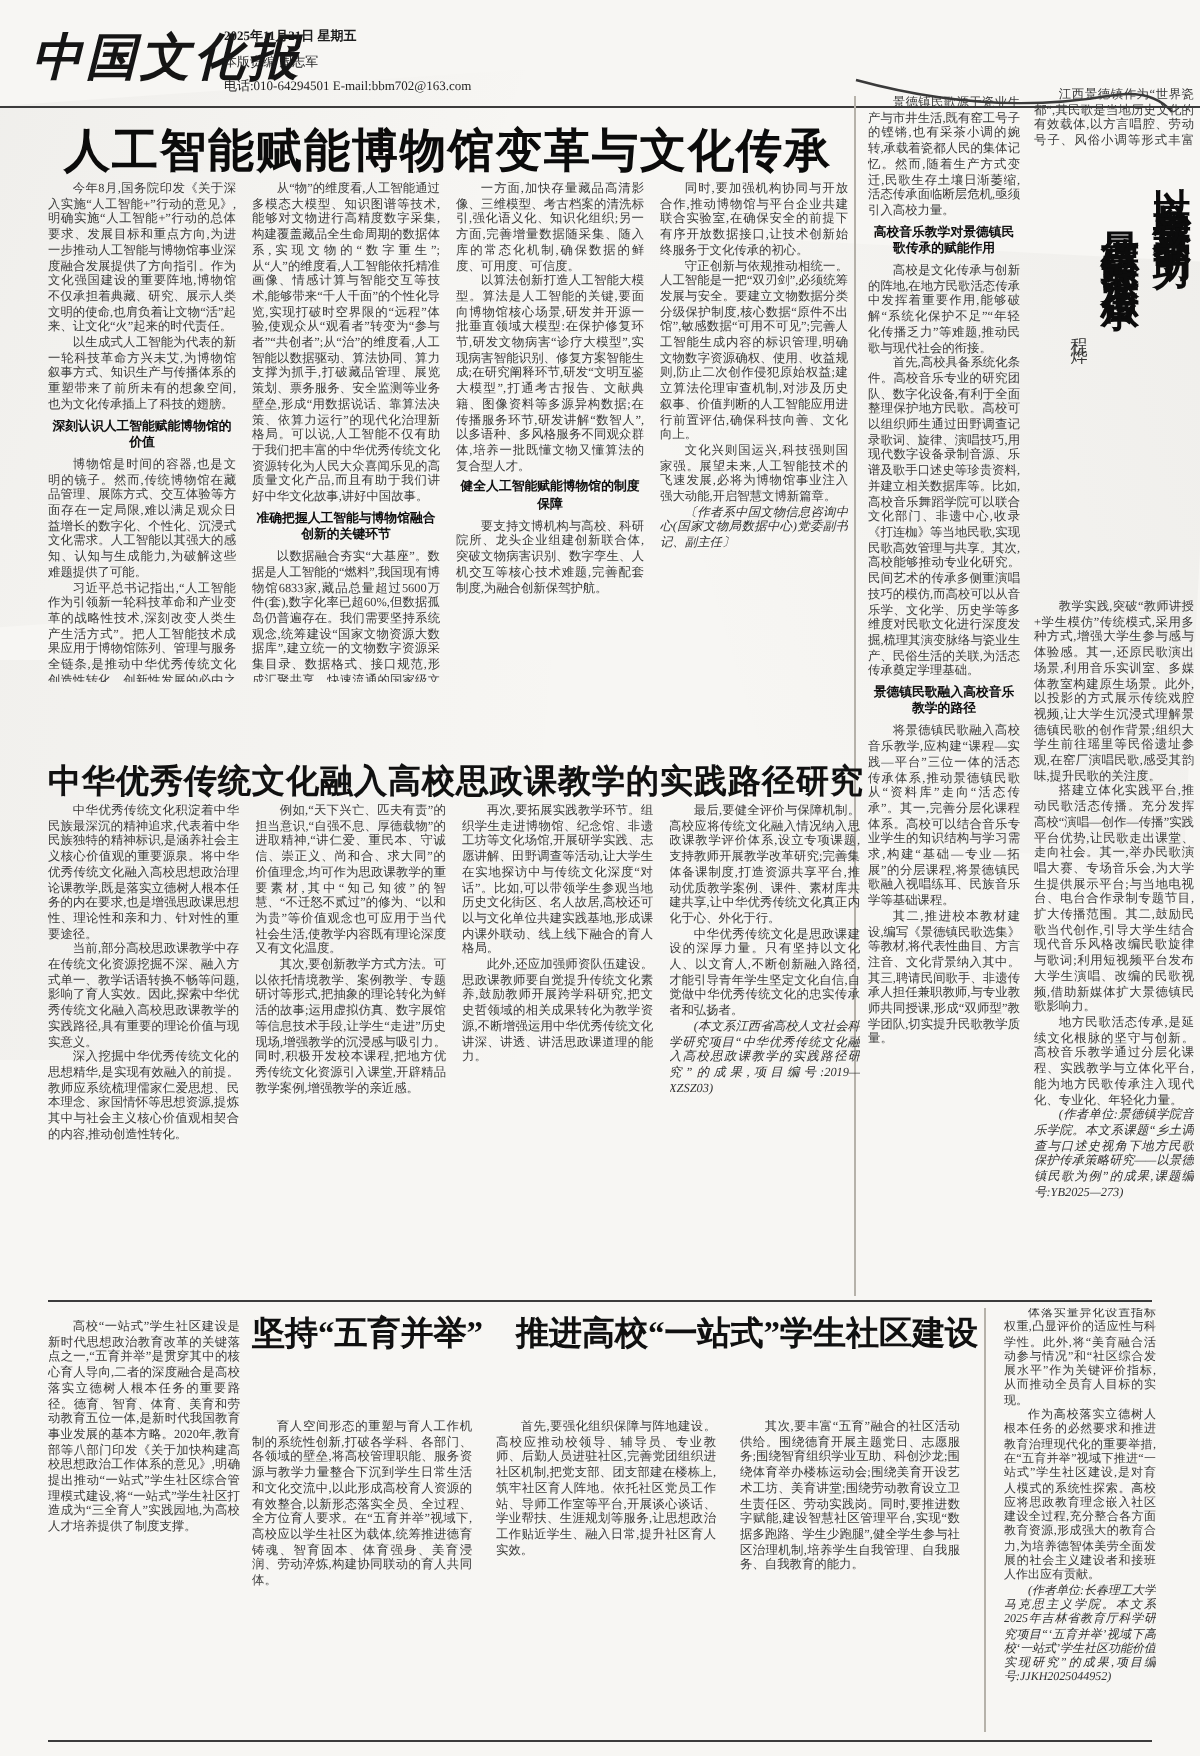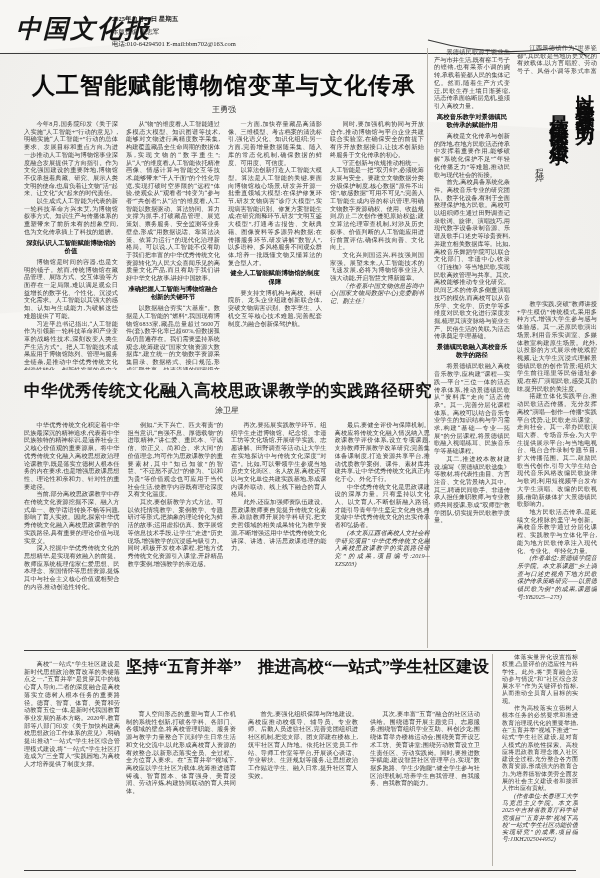--- a/index.html
+++ b/index.html
@@ -25,21 +25,21 @@
   .p{margin:0;text-indent:2em;}
   .sub{font-family:"Liberation Sans","DejaVu Sans",sans-serif;font-weight:bold;text-align:center;
        font-size:6.4px;line-height:8.2px;margin:3px 0;color:#101010;text-indent:0;}
   .credit{font-style:italic;color:#303030;}
   .cols{display:flex;gap:8px;}
   .col{flex:1;overflow:hidden;}
   .byline{text-align:center;font-size:8px;color:#333;margin:3px 0 5px;}
   
   .art-ai{position:absolute;left:24px;top:58px;width:400px;}
   .ai-title{font-family:"Liberation Sans","DejaVu Sans",sans-serif;font-size:23px;font-weight:bold;
-            letter-spacing:1px;text-align:center;margin:12px 0 0;color:#0b0b0b;white-space:nowrap;}
+            letter-spacing:1px;text-align:center;margin:2px 0 0;color:#0b0b0b;white-space:nowrap;}
   .art-ai .cols{height:250px;}
   
   .m-colA{position:absolute;left:434px;top:48px;width:76px;height:600px;overflow:hidden;}
   .m-intro{position:absolute;left:517px;top:44px;width:80px;height:30px;overflow:hidden;}
   .vtitle{position:absolute;left:502px;top:78px;width:96px;height:216px;writing-mode:vertical-rl;}
   .vtitle .tl{display:block;font-size:19px;font-weight:bold;letter-spacing:4px;color:#0c0c0c;}
   .vtitle .t2{margin-top:22px;}
   .vtitle .vauthor{display:block;font-size:8.5px;letter-spacing:5px;margin-top:84px;color:#333;font-weight:normal;}
   .m-colB{position:absolute;left:517px;top:300px;width:80px;height:346px;overflow:hidden;}
   
@@ -67,21 +67,20 @@
     <div>本版责编 周志军</div>
     <div>电话:010-64294501  E-mail:bbm702@163.com</div>
   </div>
   <svg class="swoosh" width="170" height="24">
     <path d="M4 4 Q 70 22 130 12 Q 152 8 162 20" stroke="#3a3a3a" stroke-width="1.2" fill="none"></path>
   </svg>
   <div class="hrule" style="left:0;top:53px;width:600px;"></div>
 
   <section class="art-ai">
     <h1 class="ai-title">人工智能赋能博物馆变革与文化传承</h1>
-    <div class="byline">王勇强</div>
     <div class="cols bodytext">
       <div class="col">
         <p class="p">今年8月,国务院印发《关于深入实施“人工智能+”行动的意见》,明确实施“人工智能+”行动的总体要求、发展目标和重点方向,为进一步推动人工智能与博物馆事业深度融合发展提供了方向指引。作为文化强国建设的重要阵地,博物馆不仅承担着典藏、研究、展示人类文明的使命,也肩负着让文物“活”起来、让文化“火”起来的时代责任。</p>
         <p class="p">以生成式人工智能为代表的新一轮科技革命方兴未艾,为博物馆叙事方式、知识生产与传播体系的重塑带来了前所未有的想象空间,也为文化传承插上了科技的翅膀。</p>
         <div class="sub">深刻认识人工智能赋能博物馆的价值</div>
         <p class="p">博物馆是时间的容器,也是文明的镜子。然而,传统博物馆在藏品管理、展陈方式、交互体验等方面存在一定局限,难以满足观众日益增长的数字化、个性化、沉浸式文化需求。人工智能以其强大的感知、认知与生成能力,为破解这些难题提供了可能。</p>
         <p class="p">习近平总书记指出,“人工智能作为引领新一轮科技革命和产业变革的战略性技术,深刻改变人类生产生活方式”。把人工智能技术成果应用于博物馆陈列、管理与服务全链条,是推动中华优秀传统文化创造性转化、创新性发展的必由之路。</p>
       </div>
       <div class="col">
         <p class="p">从“物”的维度看,人工智能通过多模态大模型、知识图谱等技术,能够对文物进行高精度数字采集,构建覆盖藏品全生命周期的数据体系,实现文物的“数字重生”;从“人”的维度看,人工智能依托精准画像、情感计算与智能交互等技术,能够带来“千人千面”的个性化导览,实现打破时空界限的“远程”体验,使观众从“观看者”转变为“参与者”“共创者”;从“治”的维度看,人工智能以数据驱动、算法协同、算力支撑为抓手,打破藏品管理、展览策划、票务服务、安全监测等业务壁垒,形成“用数据说话、靠算法决策、依算力运行”的现代化治理新格局。可以说,人工智能不仅有助于我们把丰富的中华优秀传统文化资源转化为人民大众喜闻乐见的高质量文化产品,而且有助于我们讲好中华文化故事,讲好中国故事。</p>
@@ -126,21 +125,20 @@
     <div class="m-colB bodytext">
       <p class="p">教学实践,突破“教师讲授+学生模仿”传统模式,采用多种方式,增强大学生参与感与体验感。其一,还原民歌演出场景,利用音乐实训室、多媒体教室构建原生场景。此外,以投影的方式展示传统戏腔视频,让大学生沉浸式理解景德镇民歌的创作背景;组织大学生前往瑶里等民俗遗址参观,在窑厂演唱民歌,感受其韵味,提升民歌的关注度。</p>
       <p class="p">搭建立体化实践平台,推动民歌活态传播。充分发挥高校“演唱—创作—传播”实践平台优势,让民歌走出课堂、走向社会。其一,举办民歌演唱大赛、专场音乐会,为大学生提供展示平台;与当地电视台、电台合作录制专题节目,扩大传播范围。其二,鼓励民歌当代创作,引导大学生结合现代音乐风格改编民歌旋律与歌词;利用短视频平台发布大学生演唱、改编的民歌视频,借助新媒体扩大景德镇民歌影响力。</p>
       <p class="p">地方民歌活态传承,是延续文化根脉的坚守与创新。高校音乐教学通过分层化课程、实践教学与立体化平台,能为地方民歌传承注入现代化、专业化、年轻化力量。</p>
       <p class="p credit">(作者单位:景德镇学院音乐学院。本文系课题“乡土调查与口述史视角下地方民歌保护传承策略研究——以景德镇民歌为例”的成果,课题编号:YB2025—273)</p>
     </div>
   </section>
 
   <section class="art-szk">
     <h2 class="szk-title">中华优秀传统文化融入高校思政课教学的实践路径研究</h2>
-    <div class="byline">涂卫星</div>
     <div class="cols bodytext">
       <div class="col">
         <p class="p">中华优秀传统文化积淀着中华民族最深沉的精神追求,代表着中华民族独特的精神标识,是涵养社会主义核心价值观的重要源泉。将中华优秀传统文化融入高校思想政治理论课教学,既是落实立德树人根本任务的内在要求,也是增强思政课思想性、理论性和亲和力、针对性的重要途径。</p>
         <p class="p">当前,部分高校思政课教学中存在传统文化资源挖掘不深、融入方式单一、教学话语转换不畅等问题,影响了育人实效。因此,探索中华优秀传统文化融入高校思政课教学的实践路径,具有重要的理论价值与现实意义。</p>
         <p class="p">深入挖掘中华优秀传统文化的思想精华,是实现有效融入的前提。教师应系统梳理儒家仁爱思想、民本理念、家国情怀等思想资源,提炼其中与社会主义核心价值观相契合的内容,推动创造性转化。</p>
       </div>
       <div class="col">
         <p class="p">例如,“天下兴亡、匹夫有责”的担当意识,“自强不息、厚德载物”的进取精神,“讲仁爱、重民本、守诚信、崇正义、尚和合、求大同”的价值理念,均可作为思政课教学的重要素材,其中“知己知彼”的智慧、“不迁怒不贰过”的修为、“以和为贵”等价值观念也可应用于当代社会生活,使教学内容既有理论深度又有文化温度。</p>
         <p class="p">其次,要创新教学方式方法。可以依托情境教学、案例教学、专题研讨等形式,把抽象的理论转化为鲜活的故事;运用虚拟仿真、数字展馆等信息技术手段,让学生“走进”历史现场,增强教学的沉浸感与吸引力。同时,积极开发校本课程,把地方优秀传统文化资源引入课堂,开辟精品教学案例,增强教学的亲近感。</p>
       </div>

